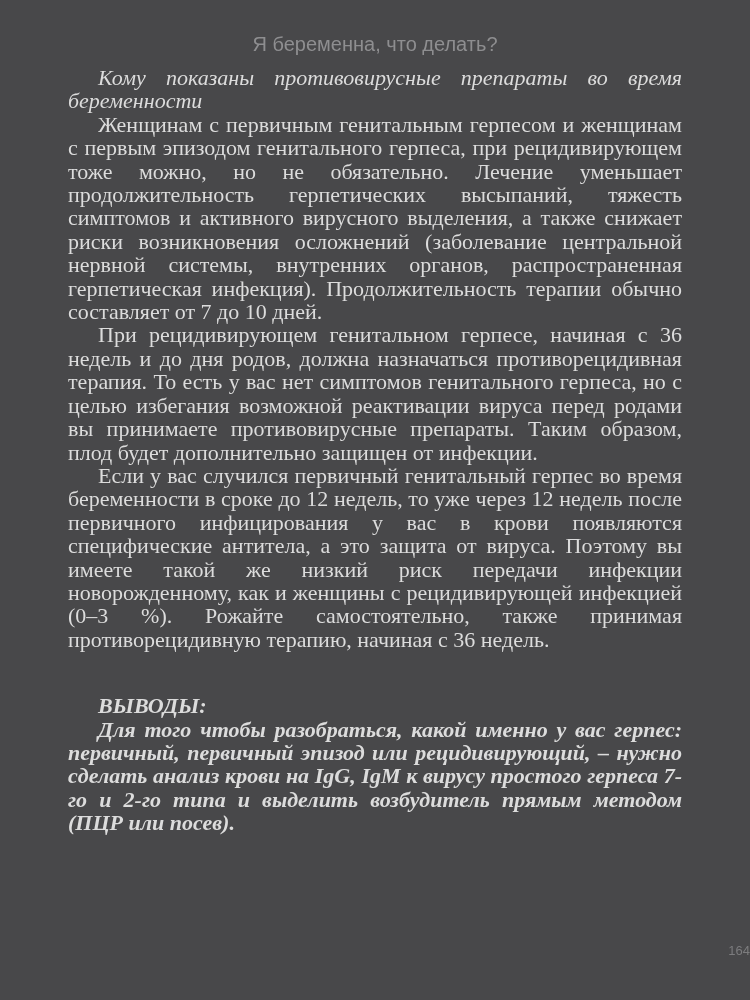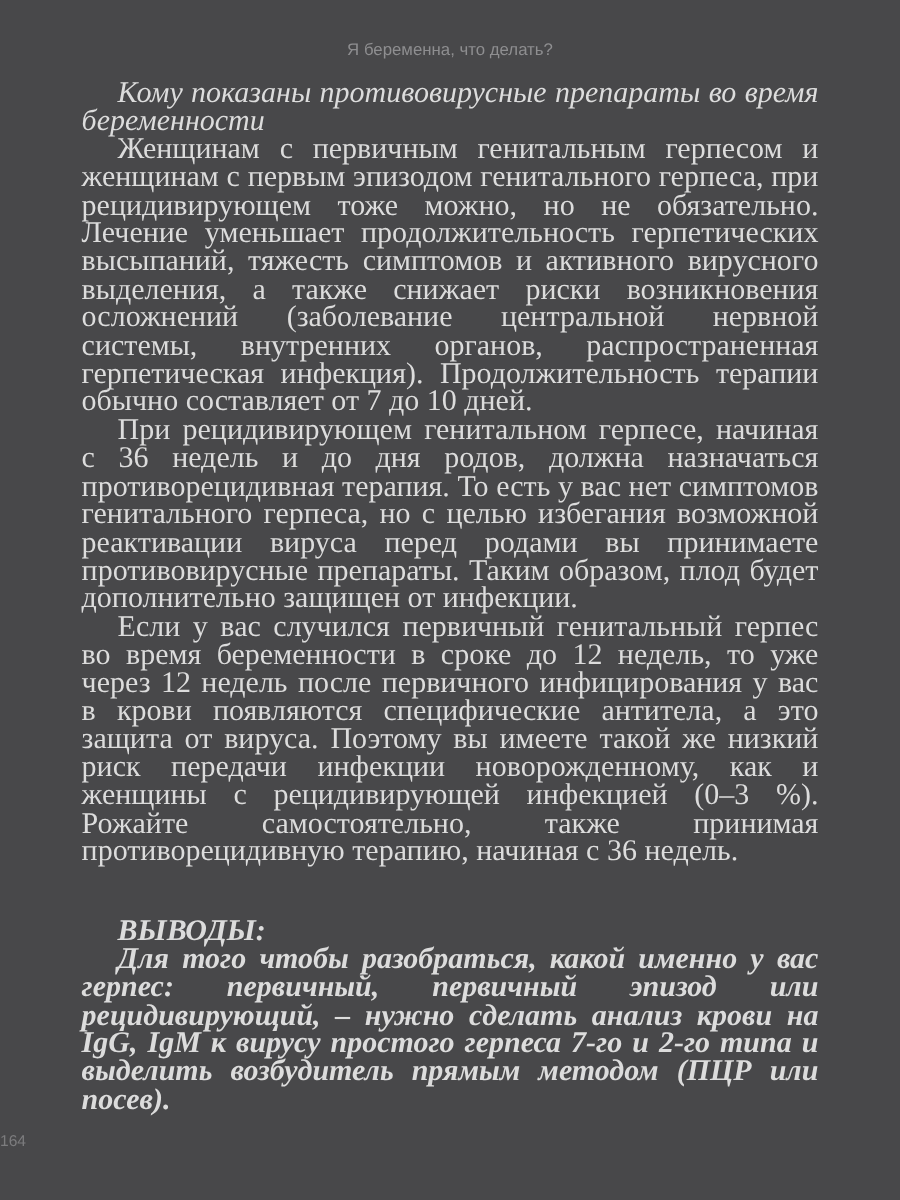--- a/index.html
+++ b/index.html
@@ -6,39 +6,39 @@
   body {
     width: 750px; height: 1000px;
     background: #48484a;
     position: relative;
     overflow: hidden;
   }
   .header {
     position: absolute; top: 33px; left: 0; width: 750px;
     text-align: center;
     font-family: "Liberation Sans", "DejaVu Sans", sans-serif;
-    font-size: 14px; color: #8e8e90;
+    font-size: 20px; color: #8e8e90;
   }
   .content {
     position: absolute; left: 68px; top: 66px; width: 614px;
     font-family: "Liberation Serif", "DejaVu Serif", serif;
-    font-size: 25px; line-height: 23.4px;
+    font-size: 22px; line-height: 23.4px;
     color: #dcdcdc;
   }
   .content p {
     margin: 0; text-indent: 30px;
     text-align: justify;
     hyphens: none;
   }
   .content p.heading { font-style: italic; }
   .content p.bold-title { font-weight: bold; font-style: italic; margin-top: 43px; }
   .content p.bold-body { font-weight: bold; font-style: italic; }
   .footer {
     position: absolute; top: 943px; left: 0; width: 750px;
-    text-align: left;
+    text-align: right;
     font-family: "Liberation Sans", "DejaVu Sans", sans-serif;
     font-size: 13px; color: #7c7c7e;
   }
 </style>
 </head>
 <body>
 
 <div class="header">Я беременна, что делать?</div>
 
 <div class="content">

